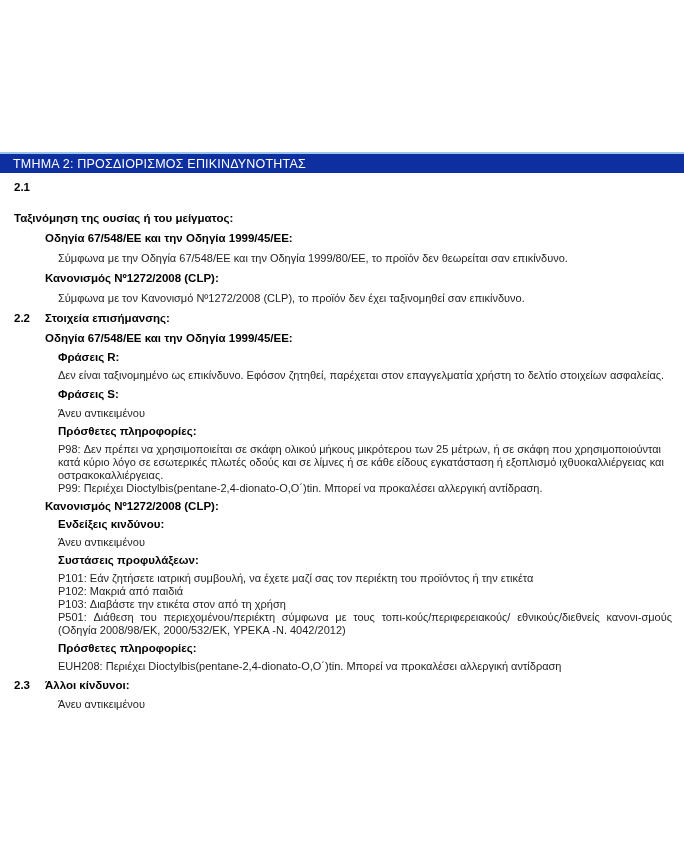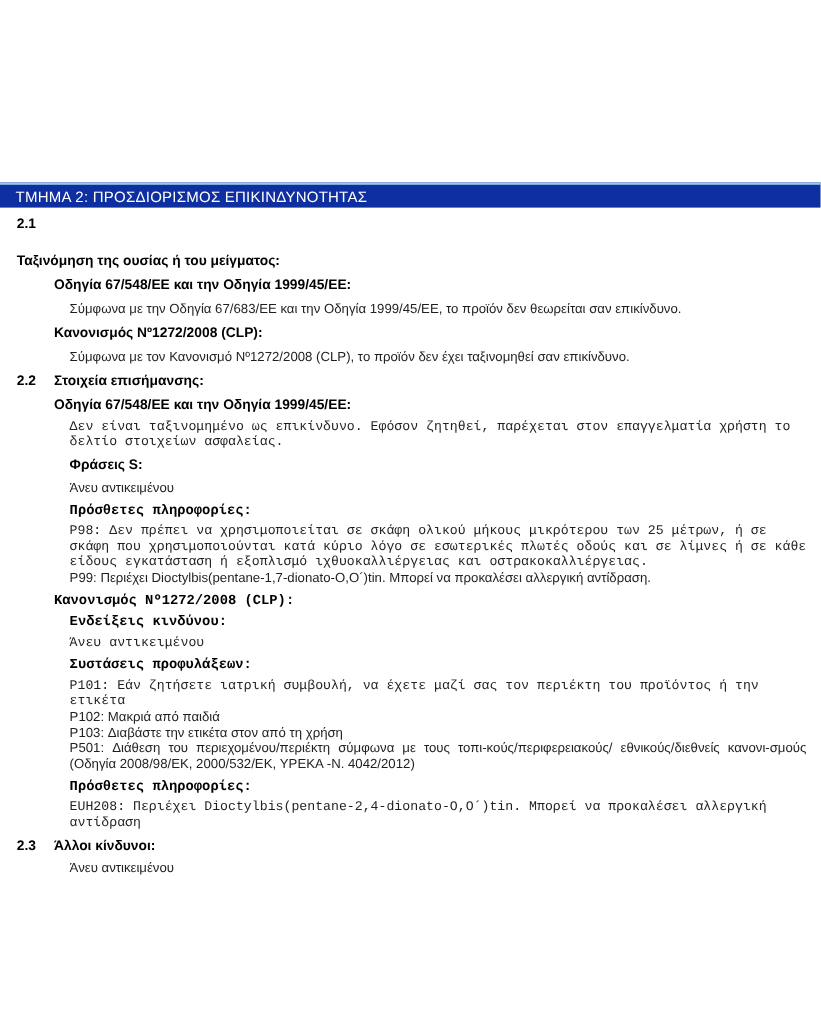--- a/index.html
+++ b/index.html
@@ -57,56 +57,57 @@
     line-height: 13px;
     color: #1f1f1f;
   }
   .justify {
     width: 614px;
     text-align: justify;
     text-align-last: justify;
     white-space: normal;
   }
   .mt0 { margin-top: 0; }
-  .mt5 { margin-top: 5px; font-family: Liberation Mono, monospace; }
+  .mt5 { margin-top: 5px; }
   .mt6 { margin-top: 6px; }
   .mt7 { margin-top: 7px; }
   .mt8 { margin-top: 8px; flex-direction: column; }
 </style>
 </head>
 <body>
 
 <div class="page">
 
   <div class="topspace"></div>
 
   <div class="section-bar">
     <span class="bar-title">ΤΜΗΜΑ 2: ΠΡΟΣΔΙΟΡΙΣΜΟΣ ΕΠΙΚΙΝΔΥΝΟΤΗΤΑΣ</span>
   </div>
 
   <div class="sec-row mt8">
     <span class="sec-num">2.1</span>
     <span class="sec-title">Ταξινόμηση της ουσίας ή του μείγματος:</span>
   </div>
   <div class="h3 mt7">Οδηγία 67/548/ΕΕ και την Οδηγία 1999/45/ΕΕ:</div>
-  <div class="body-text mt7">Σύμφωνα με την Οδηγία 67/683/ΕΕ και την Οδηγία 1999/45/ΕΕ, το προϊόν δεν θεωρείται σαν επικίνδυνο.</div>
+  <div class="body-text mt7">Σύμφωνα με την Οδηγία 67/548/ΕΕ και την Οδηγία 1999/80/ΕΕ, το προϊόν δεν θεωρείται σαν επικίνδυνο.</div>
   <div class="h3 mt7">Κανονισμός Nº1272/2008 (CLP):</div>
   <div class="body-text mt7">Σύμφωνα με τον Κανονισμό Nº1272/2008 (CLP), το προϊόν δεν έχει ταξινομηθεί σαν επικίνδυνο.</div>
 
   <div class="sec-row mt7">
     <span class="sec-num">2.2</span>
     <span class="sec-title">Στοιχεία επισήμανσης:</span>
   </div>
   <div class="h3 mt7">Οδηγία 67/548/ΕΕ και την Οδηγία 1999/45/ΕΕ:</div>
+  <div class="h4 mt6">Φράσεις R:</div>
   <div class="body-text mt5">Δεν είναι ταξινομημένο ως επικίνδυνο. Εφόσον ζητηθεί, παρέχεται στον επαγγελματία χρήστη το δελτίο στοιχείων ασφαλείας.</div>
   <div class="h4 mt6">Φράσεις S:</div>
   <div class="body-text mt6">Άνευ αντικειμένου</div>
   <div class="h4 mt5">Πρόσθετες πληροφορίες:</div>
   <div class="body-text mt5">P98: Δεν πρέπει να χρησιμοποιείται σε σκάφη ολικού μήκους μικρότερου των 25 μέτρων, ή σε σκάφη που χρησιμοποιούνται κατά κύριο λόγο σε εσωτερικές πλωτές οδούς και σε λίμνες ή σε κάθε είδους εγκατάσταση ή εξοπλισμό ιχθυοκαλλιέργειας και οστρακοκαλλιέργειας.</div>
-  <div class="body-text mt0">P99: Περιέχει Dioctylbis(pentane-1,7-dionato-O,O´)tin. Μπορεί να προκαλέσει αλλεργική αντίδραση.</div>
+  <div class="body-text mt0">P99: Περιέχει Dioctylbis(pentane-2,4-dionato-O,O´)tin. Μπορεί να προκαλέσει αλλεργική αντίδραση.</div>
   <div class="h3 mt5">Κανονισμός Nº1272/2008 (CLP):</div>
   <div class="h4 mt5">Ενδείξεις κινδύνου:</div>
   <div class="body-text mt5">Άνευ αντικειμένου</div>
   <div class="h4 mt5">Συστάσεις προφυλάξεων:</div>
   <div class="body-text mt5">P101: Εάν ζητήσετε ιατρική συμβουλή, να έχετε μαζί σας τον περιέκτη του προϊόντος ή την ετικέτα</div>
   <div class="body-text mt0">P102: Μακριά από παιδιά</div>
   <div class="body-text mt0">P103: Διαβάστε την ετικέτα στον από τη χρήση</div>
   <div class="body-text justify mt0">P501: Διάθεση του περιεχομένου/περιέκτη σύμφωνα με τους τοπι-κούς/περιφερειακούς/ εθνικούς/διεθνείς κανονι-σμούς</div>
   <div class="body-text mt0">(Οδηγία 2008/98/ΕΚ, 2000/532/ΕΚ, YPEKA -N. 4042/2012)</div>
   <div class="h4 mt5">Πρόσθετες πληροφορίες:</div>

